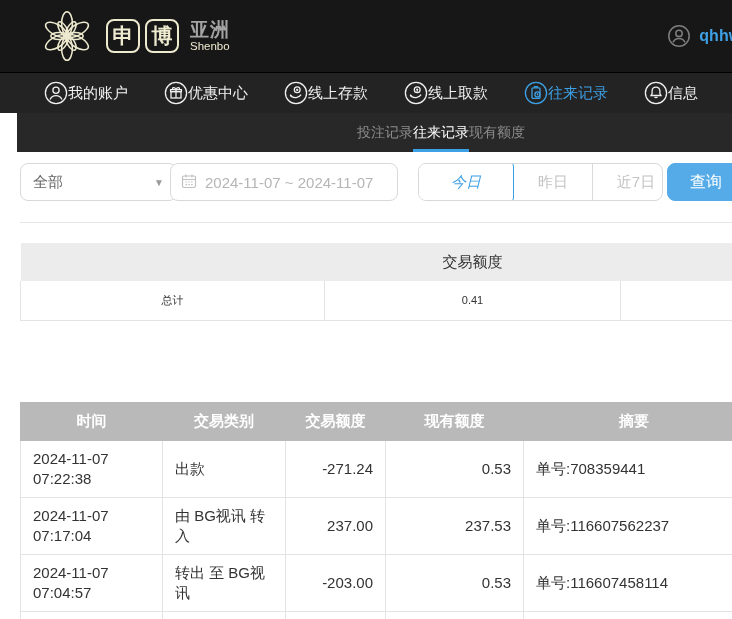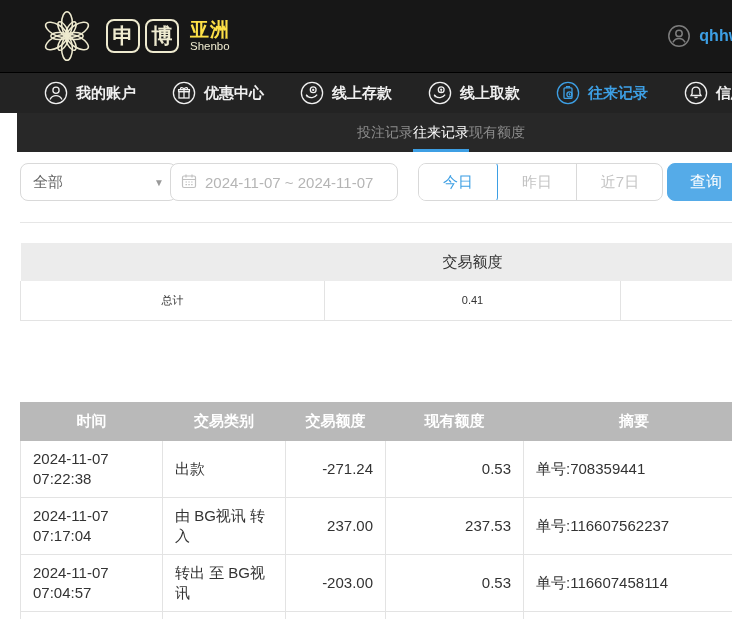--- a/index.html
+++ b/index.html
@@ -20,30 +20,30 @@
 
   
   .topbar{position:absolute;left:0;top:0;width:732px;height:72px;background:var(--topbar);
     display:flex;align-items:center;}
   .logo-wrap{display:flex;align-items:center;gap:8px;margin-left:40px;}
   .logo-flower{display:flex;align-items:center;}
   .logo-box{width:34px;height:34px;border:2px solid #eeeacf;border-radius:8px;
     color:#eeeacf;font-size:21px;font-weight:700;display:flex;align-items:center;justify-content:center;}
   .logo-boxes{display:flex;gap:5px;margin-left:4px;}
   .logo-right{display:flex;flex-direction:column;line-height:1;margin-left:3px;}
-  .logo-region{color:#fde047;font-size:19px;font-weight:700;letter-spacing:1px;}
+  .logo-region{color:#a3a3a3;font-size:19px;font-weight:700;letter-spacing:1px;}
   .logo-en{color:#eeeacf;font-size:11.5px;margin-top:2px;}
   .userbox{position:absolute;right:-18px;top:0;height:72px;display:flex;align-items:center;gap:8px;}
   .avatar{width:24px;height:24px;color:#7d7d7d;}
   .username{color:var(--accent);font-size:16px;font-weight:700;white-space:nowrap;}
 
   
   .mainnav{position:absolute;left:0;top:72px;width:732px;height:41px;background:var(--nav);
     border-top:1px solid #000;display:flex;align-items:center;gap:36px;padding-left:44px;}
-  .nav-item{display:flex;align-items:center;gap:8px;color:#f0f0f0;font-size:15px;font-weight:700;
+  .nav-item{display:flex;align-items:center;color:#f0f0f0;font-size:15px;font-weight:400;
     white-space:nowrap;cursor:pointer;flex:0 0 auto;}
   .nav-item.active{color:var(--accent);}
   .nav-icon{width:24px;height:24px;display:inline-flex;}
   .nav-icon svg{width:24px;height:24px;}
 
   
   .subnav{position:absolute;left:17px;top:113px;width:732px;height:39px;background:var(--subnav);
     display:flex;align-items:stretch;padding-left:340px;}
   .subtab{display:flex;align-items:center;color:#8d8d8d;font-size:14px;white-space:nowrap;
     position:relative;cursor:pointer;}
@@ -242,21 +242,21 @@
   <div class="ctl datebox">
     <span class="cal">
       <svg width="16" height="16" viewBox="0 0 16 16" fill="none" stroke="#c0c0c0" stroke-width="1.2">
         <rect x="1.5" y="3" width="13" height="11.5" rx="1.5"></rect>
         <path d="M1.5 6.5h13M5 1.5v3M11 1.5v3M4.5 9h1.5M7.3 9h1.5M10.1 9h1.5M4.5 11.7h1.5M7.3 11.7h1.5M10.1 11.7h1.5"></path>
       </svg>
     </span>
     <span>2024-11-07 ~ 2024-11-07</span>
   </div>
   <div class="ctl btngroup" id="qbtn-group">
-      <div class="qbtn active" style="width: 80px;">今日</div>
+      <div class="qbtn active" style="width: 96px; font-style: italic;">今日</div>
       <div class="qbtn" style="width: 79px;">昨日</div>
       <div class="qbtn" style="width: 86px;">近7日</div>
     </div>
   <div class="ctl searchbtn">
     <span>查询</span>
   </div>
   <div class="divider"></div>
 
   <table class="summary">
     <colgroup>

